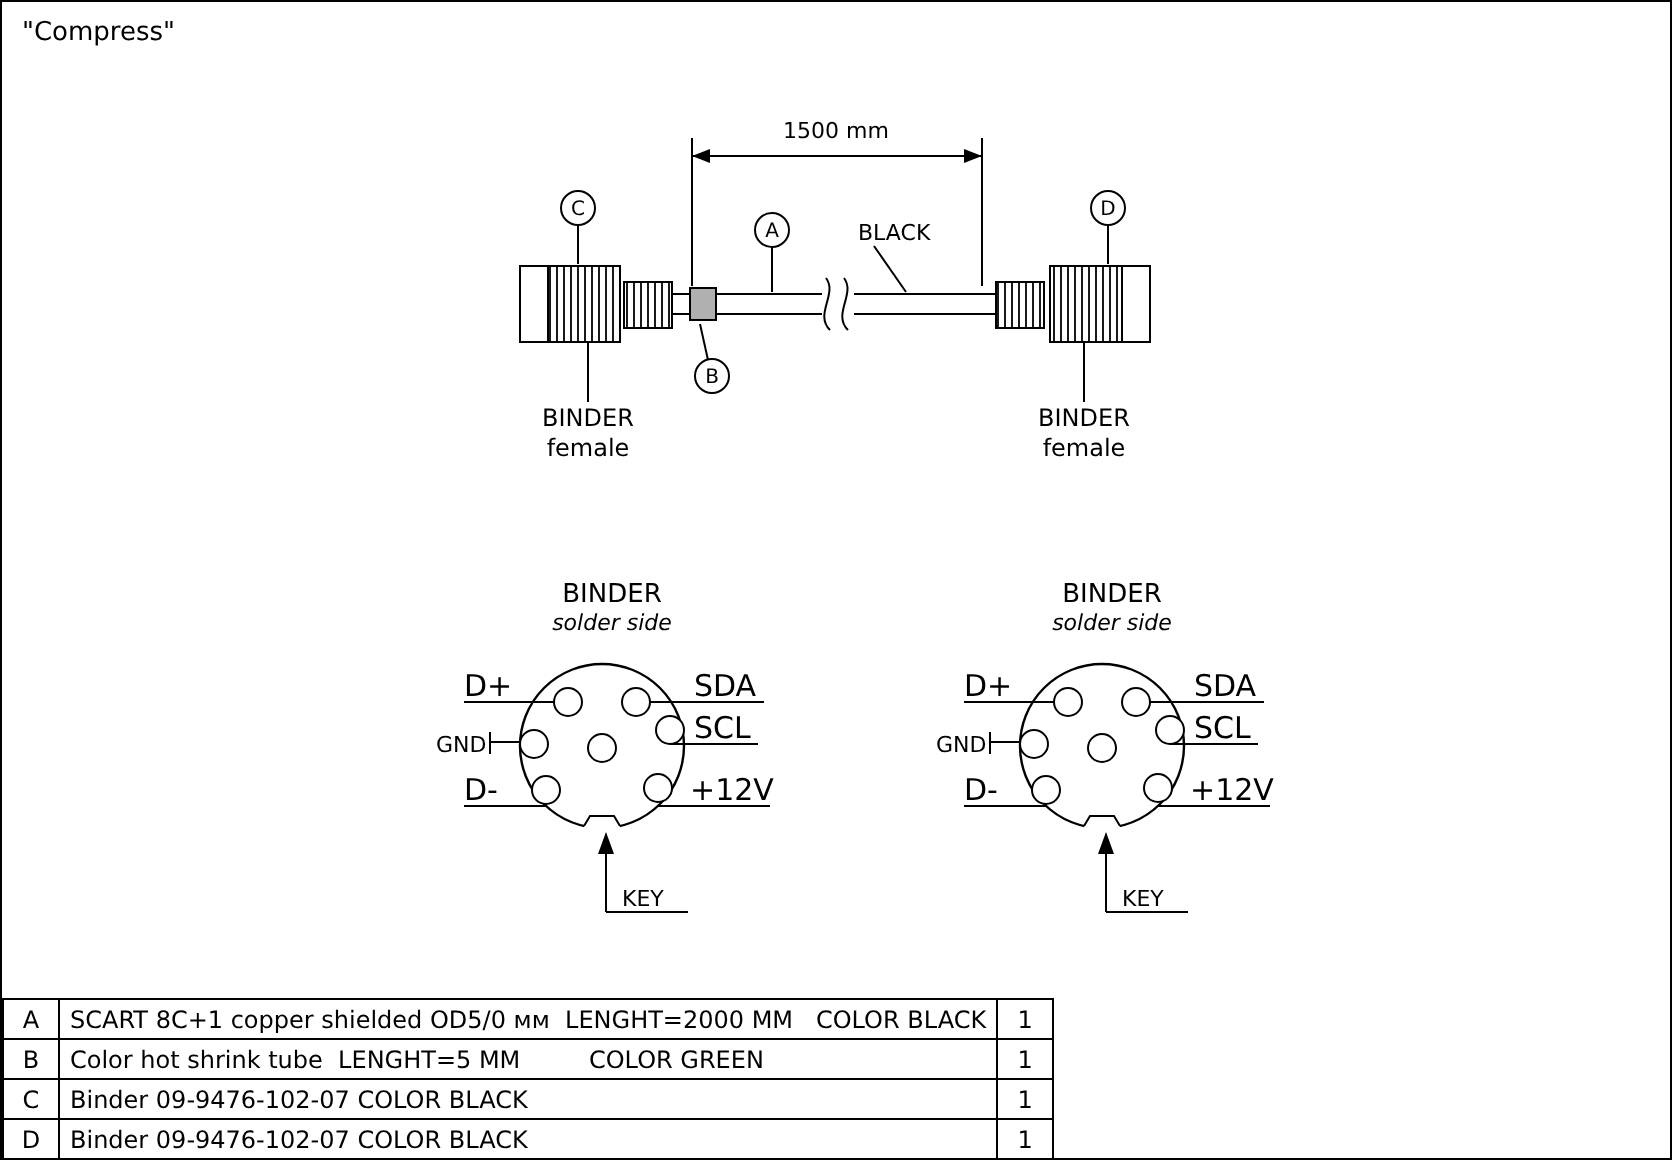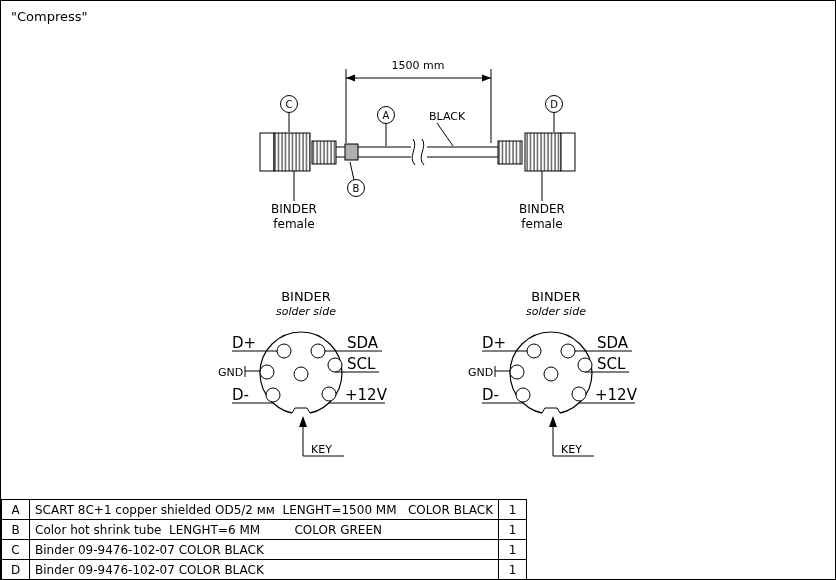--- a/index.html
+++ b/index.html
@@ -174,26 +174,26 @@
         <line x1="302" y1="455" x2="343" y2="455" stroke="#000"></line>
         <text x="310" y="452" class="t11">KEY</text>
       </g>
     </g>
   </svg>
 
   <table class="bom">
     <tbody>
       <tr>
         <td class="item">A</td>
-        <td class="desc">SCART 8C+1 copper shielded OD5/2 мм  LENGHT=1500 MM   COLOR BLACK</td>
+        <td class="desc">SCART 8C+1 copper shielded OD5/0 мм  LENGHT=2000 MM   COLOR BLACK</td>
         <td class="qty">1</td>
       </tr>
       <tr>
         <td class="item">B</td>
-        <td class="desc">Color hot shrink tube  LENGHT=6 MM         COLOR GREEN</td>
+        <td class="desc">Color hot shrink tube  LENGHT=5 MM         COLOR GREEN</td>
         <td class="qty">1</td>
       </tr>
       <tr>
         <td class="item">C</td>
         <td class="desc">Binder 09-9476-102-07 COLOR BLACK</td>
         <td class="qty">1</td>
       </tr>
       <tr>
         <td class="item">D</td>
         <td class="desc">Binder 09-9476-102-07 COLOR BLACK</td>

